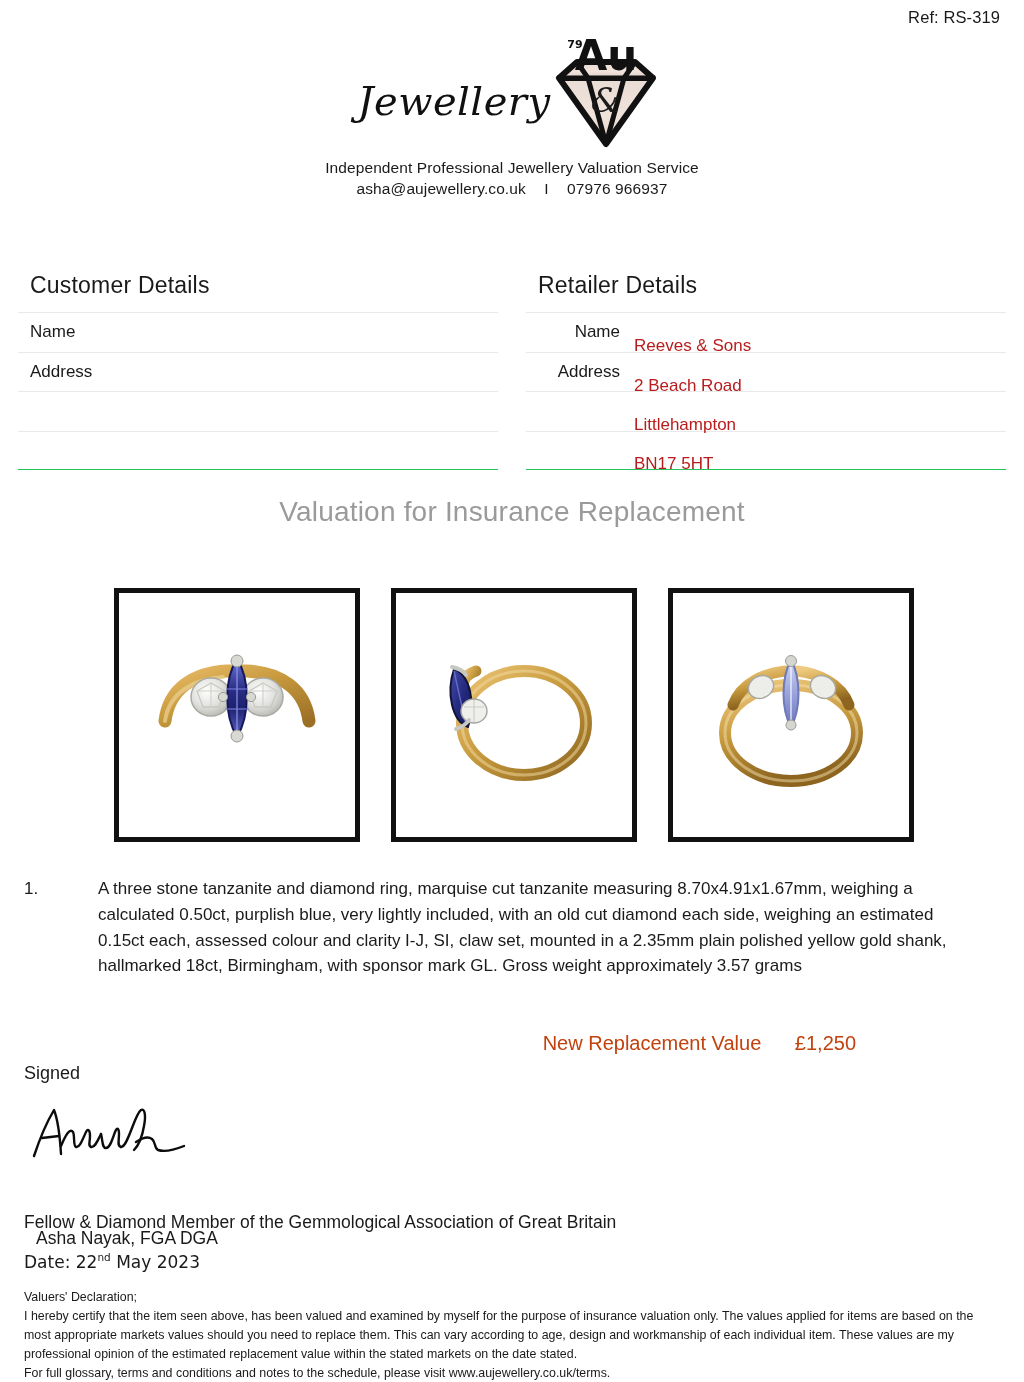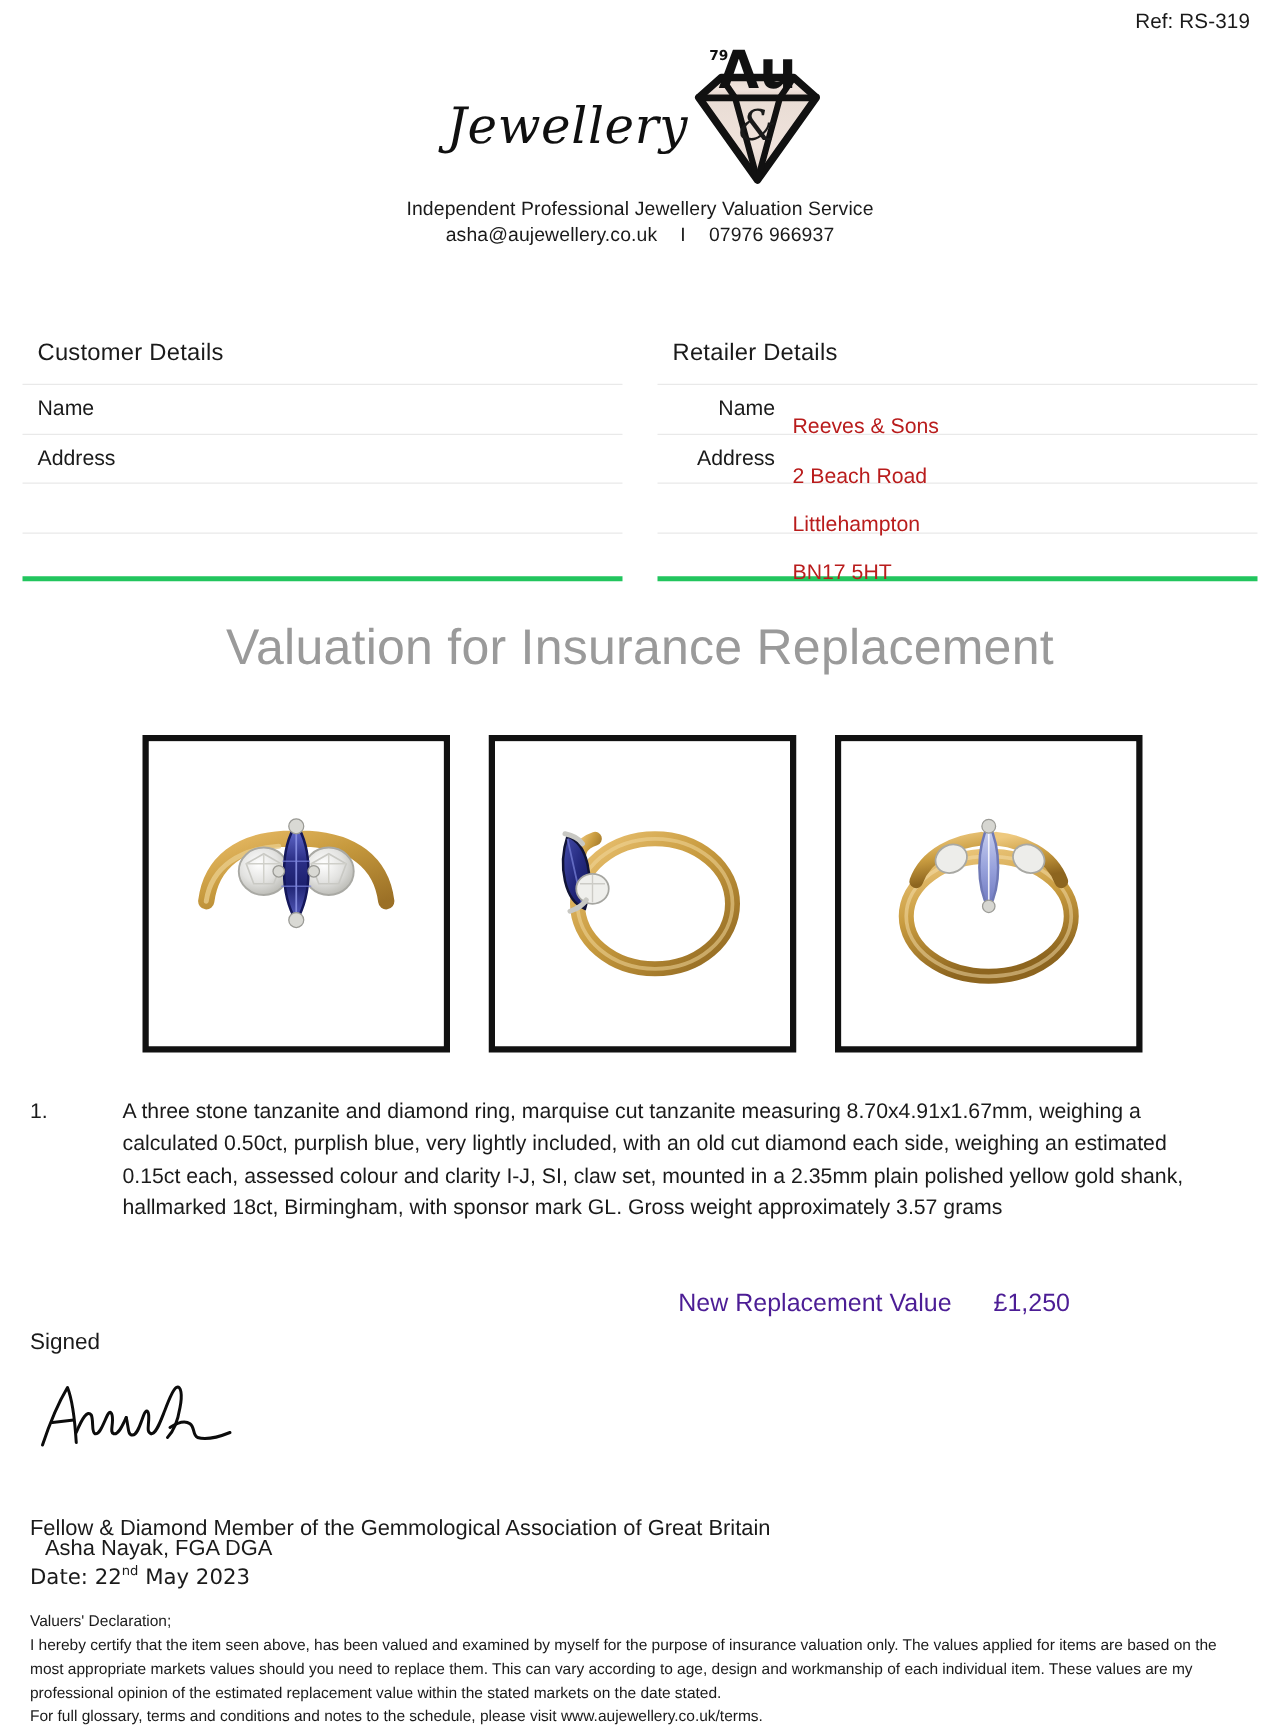--- a/index.html
+++ b/index.html
@@ -89,34 +89,34 @@
     top: 272px;
     left: 0;
     width: 1024px;
     display: flex;
     justify-content: space-between;
     padding: 0 18px;
     box-sizing: border-box;
   }
   .det-col { width: 480px; }
   .det-title {
-    font-size: 19px;
+    font-size: 23px;
     color: #1a1a1a;
     padding: 0 0 13px 12px;
     letter-spacing: 0.2px;
   }
   .det-row {
     display: flex;
     align-items: center;
     height: 39.5px;
     border-top: 1px solid #e9e9e9;
     padding-left: 12px;
     box-sizing: border-box;
   }
-  .det-row:last-child { border-bottom: 4px solid #22c55e; }
+  .det-row:last-child { border-bottom: 1px solid #22c55e; }
   .det-label {
     font-size: 17px;
     color: #1a1a1a;
     white-space: nowrap;
   }
   .det-col.right .det-label {
     width: 96px;
     text-align: right;
     padding-right: 14px;
     box-sizing: border-box;
@@ -128,21 +128,21 @@
     margin-top: 28px;
   }
 
   
   .main-heading {
     position: absolute;
     top: 496px;
     left: 0;
     width: 1024px;
     text-align: center;
-    font-size: 40px;
+    font-size: 28px;
     font-weight: 400;
     color: #9a9a9a;
     letter-spacing: 0.2px;
   }
 
   
   .photos {
     position: absolute;
     top: 588px;
     left: 114px;
@@ -191,21 +191,21 @@
   
   .value-line {
     position: absolute;
     top: 1032px;
     left: 0;
     width: 932px;
     padding-right: 76px;
     box-sizing: border-box;
     text-align: right;
     font-size: 20px;
-    color: #4c1d95;
+    color: #c2410c;
   }
   .value-line .amount { padding-left: 28px; }
 
   
   .signed-label {
     position: absolute;
     top: 1063px;
     left: 24px;
     font-size: 18px;
     color: #1a1a1a;

